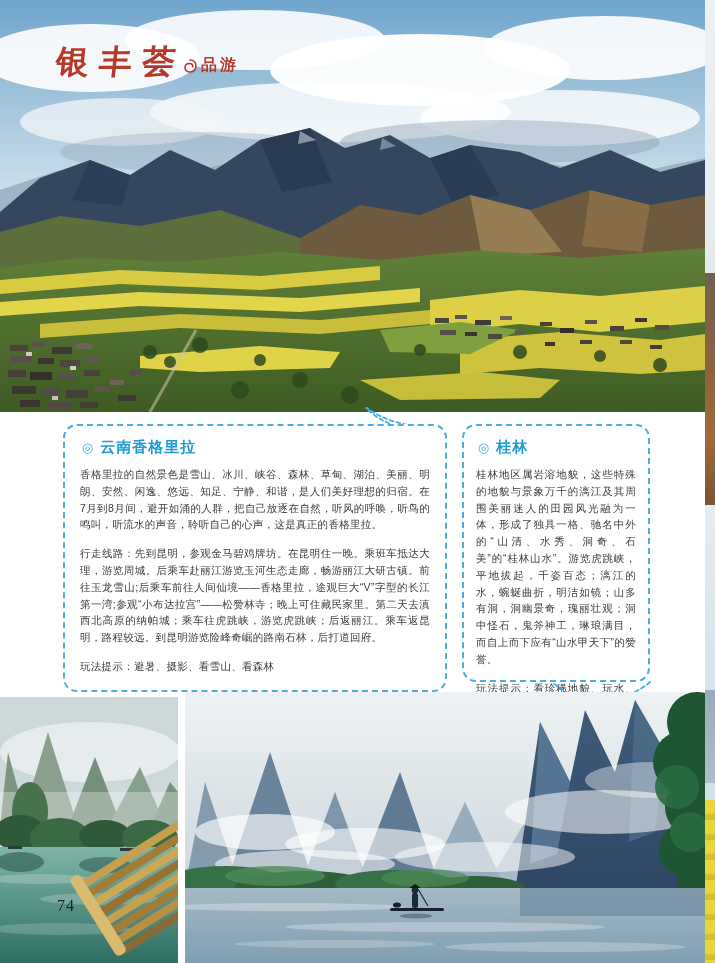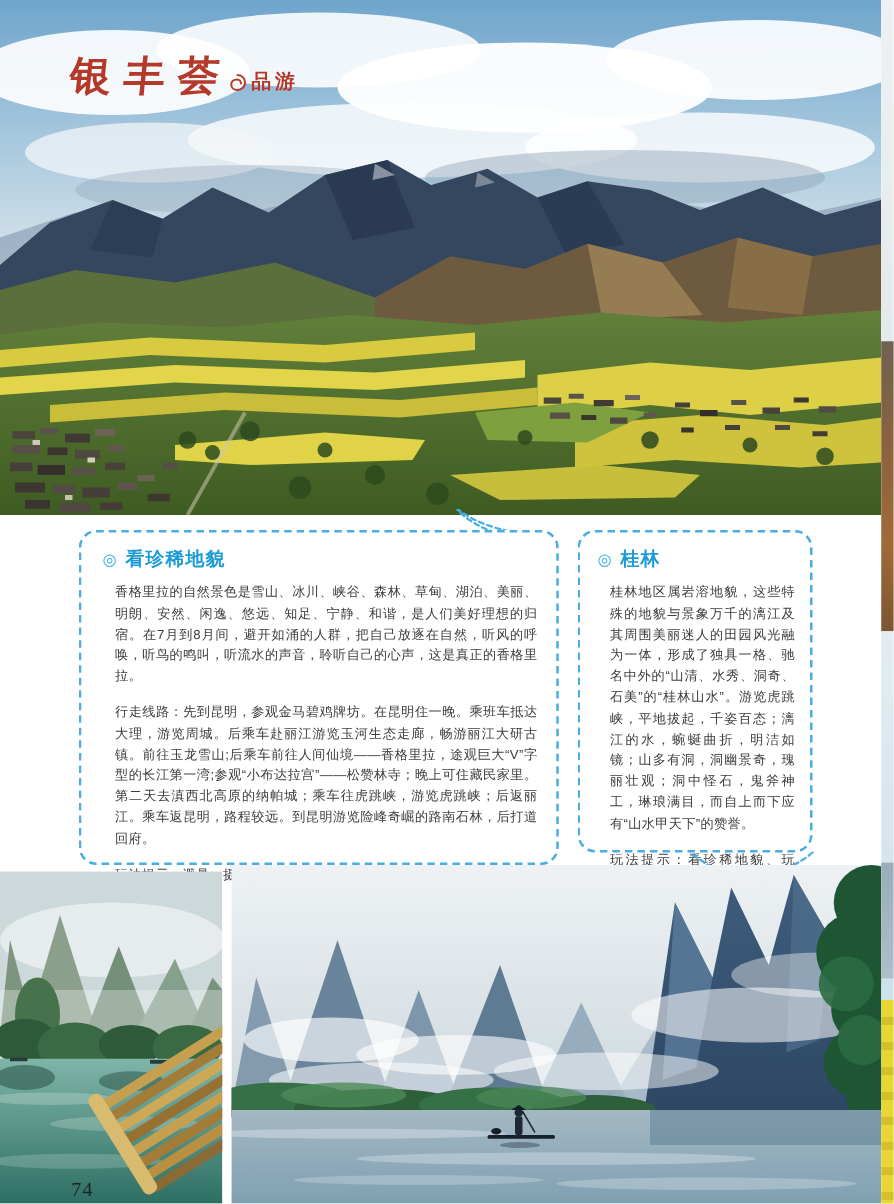--- a/index.html
+++ b/index.html
@@ -39,34 +39,34 @@
   .box-left{left:63px;top:424px;width:384px;height:268px;}
   .box-right{left:462px;top:424px;width:188px;height:258px;padding:11px 12px 10px 12px;}
   .box-title{
     display:flex;align-items:center;gap:6px;
     color:var(--accent-blue);font-size:15px;font-weight:bold;
     margin:1px 0 9px 2px;letter-spacing:1px;
   }
   .bullet{color:#45b4e8;font-size:13px;font-weight:normal;line-height:1;}
   .info-box p{
     font-size:10.5px;line-height:1.6;color:var(--body-text);
-    text-align:justify;margin:0 0 12px 12px;letter-spacing:.3px;
+    text-align:justify;margin:0 0 12px 0;letter-spacing:.3px;
   }
   .info-box p:last-child{margin-bottom:0;}
   
   .tail{position:absolute;overflow:visible;}
   .tail-top{left:352px;top:390px;}
   .tail-bottom{left:546px;top:674px;}
   .tail path{fill:none;stroke:var(--border-blue);stroke-width:1.8;stroke-dasharray:4 3;stroke-linecap:round;}
   
   .photo{position:absolute;overflow:hidden;}
   .photo-bottom-left{left:0;top:697px;width:178px;height:266px;}
   .photo-bottom-right{left:185px;top:692px;width:520px;height:271px;}
   .page-number{
-    position:absolute;left:57px;top:944px;z-index:5;
+    position:absolute;left:57px;top:897px;z-index:5;
     font-family:"Liberation Serif",serif;font-size:16px;color:#1d2326;letter-spacing:1px;
   }
 </style>
 </head>
 <body>
 
 <div class="top-photo">
   <svg width="705" height="412" viewBox="0 0 705 412">
     <defs>
       <linearGradient id="sky" x1="0" y1="0" x2="0" y2="1">
@@ -198,21 +198,21 @@
   <div class="seg seg-5"></div>
   <div class="seg seg-6"></div>
 </div>
 
 <svg class="tail tail-top" width="72" height="40" viewBox="0 0 72 40">
   <path d="M44 36 Q 26 30 14 18 M62 36 Q 34 32 15 18"></path>
 </svg>
 <section class="info-box box-left">
   <h2 class="box-title">
     <span class="bullet">◎</span>
-    <span>看珍稀地貌</span>
+    <span>云南香格里拉</span>
   </h2>
   <p>香格里拉的自然景色是雪山、冰川、峡谷、森林、草甸、湖泊、美丽、明朗、安然、闲逸、悠远、知足、宁静、和谐，是人们美好理想的归宿。在7月到8月间，避开如涌的人群，把自己放逐在自然，听风的呼唤，听鸟的鸣叫，听流水的声音，聆听自己的心声，这是真正的香格里拉。</p>
   <p>行走线路：先到昆明，参观金马碧鸡牌坊。在昆明住一晚。乘班车抵达大理，游览周城。后乘车赴丽江游览玉河生态走廊，畅游丽江大研古镇。前往玉龙雪山;后乘车前往人间仙境——香格里拉，途观巨大“V”字型的长江第一湾;参观“小布达拉宫”——松赞林寺；晚上可住藏民家里。第二天去滇西北高原的纳帕城；乘车往虎跳峡，游览虎跳峡；后返丽江。乘车返昆明，路程较远。到昆明游览险峰奇崛的路南石林，后打道回府。</p>
   <p>玩法提示：避暑、摄影、看雪山、看森林</p>
 </section>
 
 <section class="info-box box-right">
   <h2 class="box-title">
     <span class="bullet">◎</span>
     <span>桂林</span>

